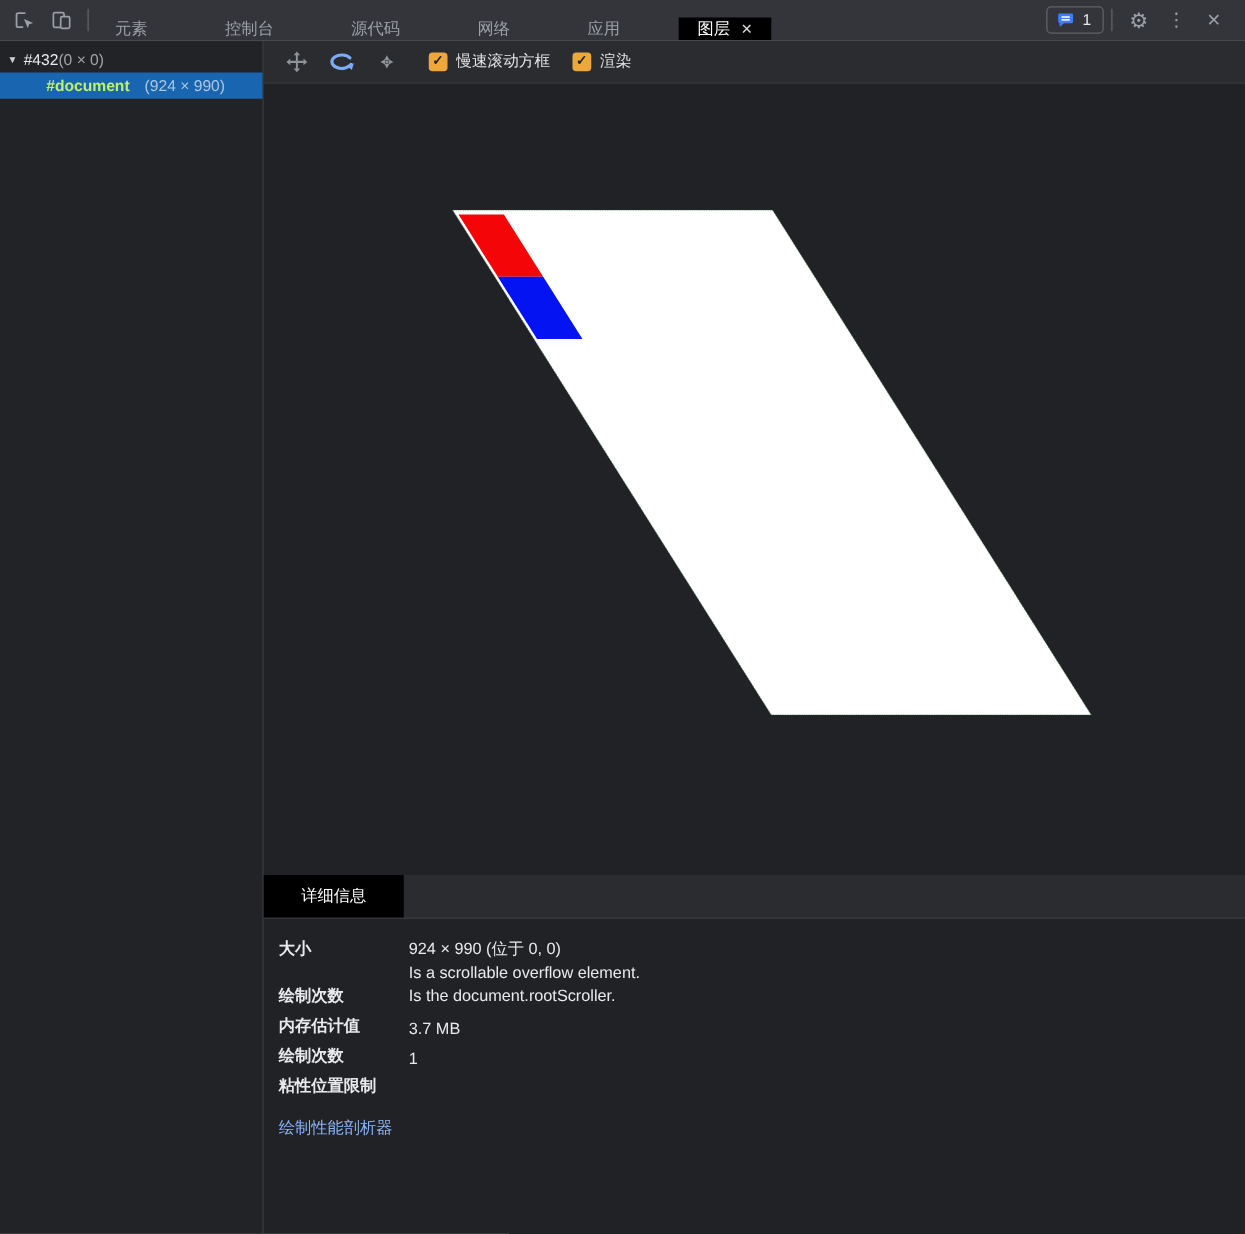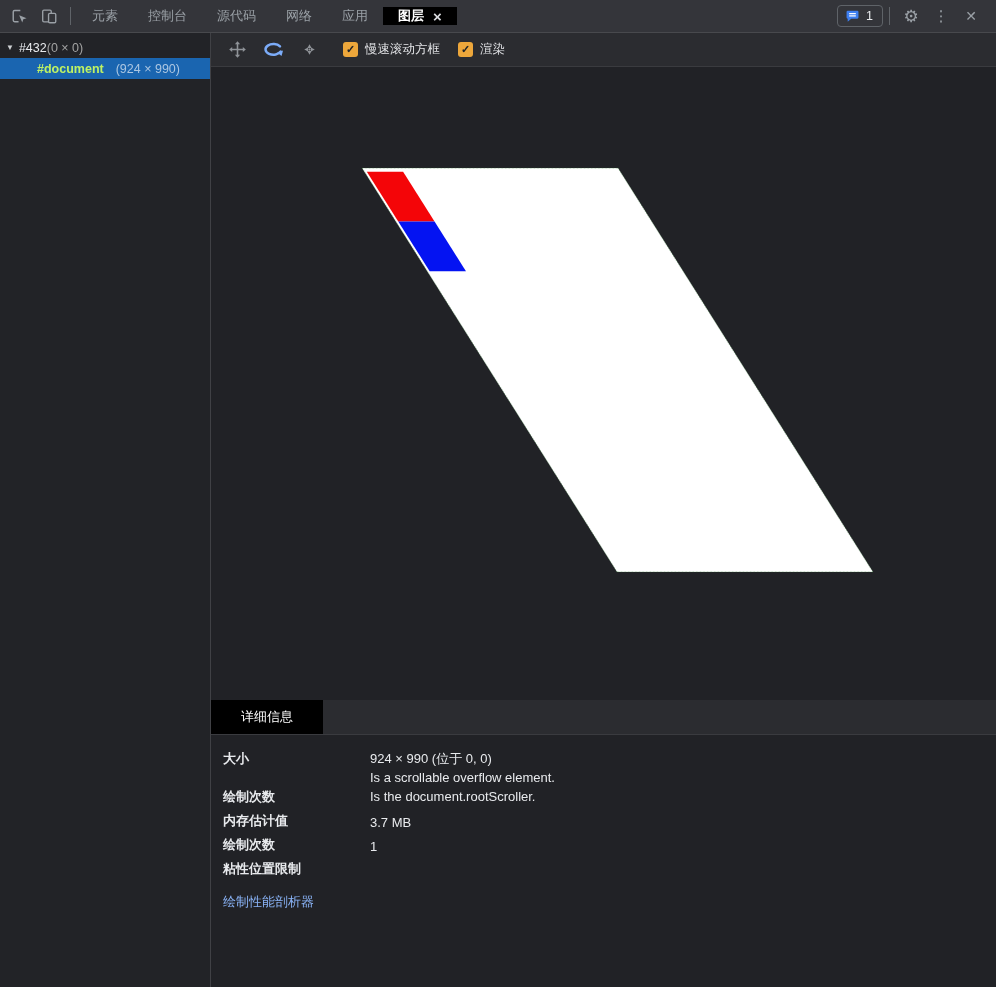--- a/index.html
+++ b/index.html
@@ -18,26 +18,26 @@
     position:absolute; top:0; left:0; right:0; height:33px;
     background:#34353a; border-bottom:1px solid #48494d;
     display:flex; align-items:stretch;
   }
   .icon-btn {
     width:30px; display:flex; align-items:center; justify-content:center;
     color:#9aa0a6; cursor:pointer; flex:none;
   }
   .topbar .icon-btn:first-child { margin-left:4px; }
   .vsep { width:1px; height:18px; background:#5f6368; align-self:center; margin:0 6px; flex:none; }
-  .tabs { display:flex; align-items:center; }
+  .tabs { display:flex; align-items:flex-end;gap:32px; }
   .tab {
     padding:0 15px; display:flex; align-items:center; color:#9aa0a6;
     font-size:13px; cursor:pointer; white-space:nowrap;
   }
-  .tab.active { background:#000; color:#fff;font-weight:bold; }
+  .tab.active { background:#000; color:#fff; }
   .tab .tab-close { margin-left:9px; color:#dadce0; font-size:15px; line-height:1; }
   .topbar-right { margin-left:auto; display:flex; align-items:center; padding-right:10px; }
   .issues-btn {
     display:flex; align-items:center; gap:6px; height:22px;
     border:1px solid #5f6368; border-radius:4px; padding:0 9px 0 7px;
     color:#e8eaed; font-size:12.5px; cursor:pointer;
   }
   .glyph-btn {
     width:30px; height:30px; display:flex; align-items:center; justify-content:center;
     color:#9aa0a6; cursor:pointer; font-size:17px;
@@ -101,21 +101,21 @@
     display:flex; align-items:stretch;
   }
   .details-tab {
     padding:0 30px; display:flex; align-items:center; font-size:13px;
     cursor:pointer; color:#9aa0a6;
   }
   .details-tab.active { background:#000; color:#fff; }
   .details-content { padding:9px 14px 0 12px; }
   .detail-row { display:flex; align-items:flex-end; min-height:24px; font-size:13px; }
   .detail-label { width:104px; flex:none; font-weight:bold; color:#e8eaed; }
-  .detail-value { color:#e8eaed;margin-left:43px; }
+  .detail-value { color:#e8eaed; }
   .detail-value .vline { display:block; line-height:19px; }
   .profiler-link {
     display:inline-block; margin:15px 0 0 0; color:var(--link-blue,#8ab4f8);
     font-size:13px; cursor:pointer;
   }
 
   svg { display:block; }
 </style>
 </head>
 <body>

